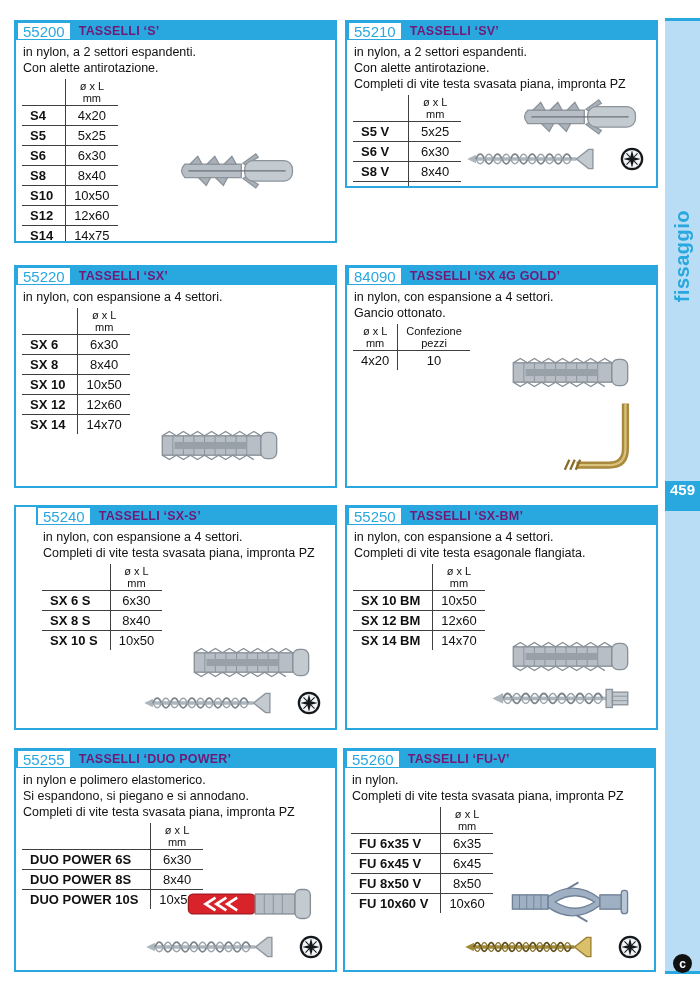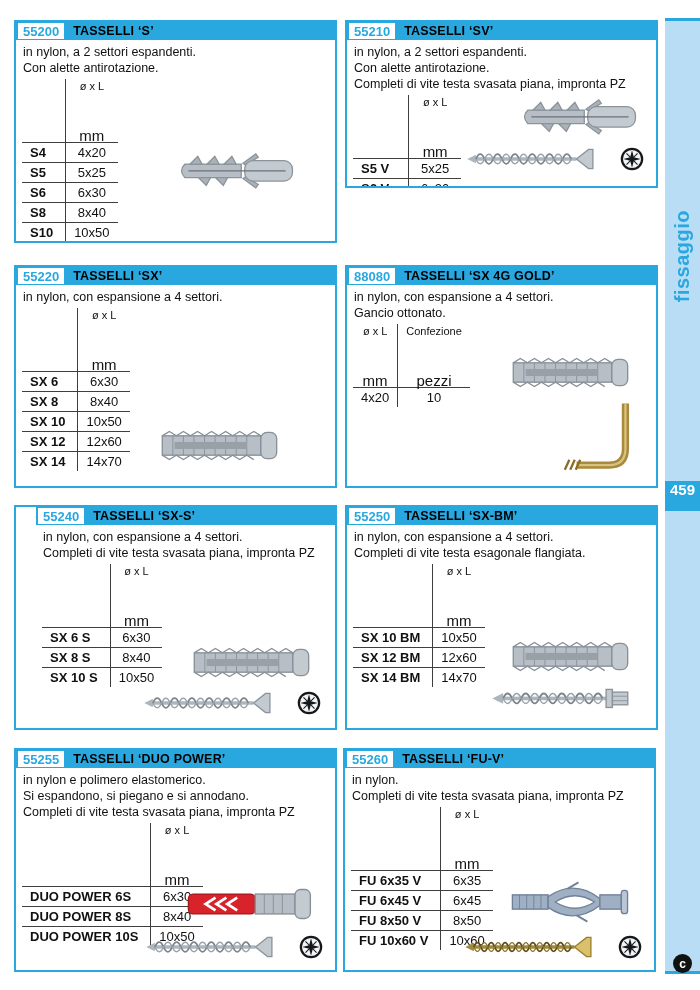--- a/index.html
+++ b/index.html
@@ -18,32 +18,32 @@
   .c0{left:14px;top:20px;width:323px;height:223px;}
   .c1{left:345px;top:20px;width:313px;height:168px;}
   .c2{left:14px;top:265px;width:323px;height:223px;}
   .c3{left:345px;top:265px;width:313px;height:223px;}
   .c4{left:14px;top:505px;width:323px;height:225px;padding-left:20px;}
   .c5{left:345px;top:505px;width:313px;height:225px;}
   .c6{left:14px;top:748px;width:323px;height:224px;}
   .c7{left:343px;top:748px;width:313px;height:224px;}
 
   .hdr{display:flex;align-items:stretch;background:var(--accent);height:18px;}
-  .code{background:#fff;color:var(--accent);font-weight:bold;font-size:13px;
+  .code{background:#fff;color:var(--accent);font-weight:normal;font-size:15px;
         margin:1px 0 1px 2px;padding:0 5px;display:flex;align-items:center;}
-  .ttl{color:#000000;font-weight:bold;font-size:12.5px;display:flex;align-items:center;
+  .ttl{color:#701a75;font-weight:bold;font-size:12.5px;display:flex;align-items:center;
        padding-left:9px;letter-spacing:.2px;white-space:nowrap;text-align:center;}
 
   .desc{margin:4px 0 0 7px;font-size:12.5px;line-height:16px;white-space:nowrap;}
 
   table.sizes{border-collapse:collapse;margin:3px 0 0 6px;}
   .sizes th,.sizes td{font-size:13px;}
   .sizes thead th{padding:0 8px;text-align:center;vertical-align:bottom;font-weight:normal;}
   .sizes .t{display:block;font-size:11px;line-height:14px;}
-  .sizes .s{display:block;font-size:15px;line-height:11px;padding-bottom:1px;margin-top:37px;}
+  .sizes .s{display:block;font-size:11px;line-height:11px;padding-bottom:1px;}
   .sizes tbody td{border-top:1.5px solid var(--line);padding:2px 8px;}
   .sizes tbody td.lbl{font-weight:bold;text-align:left;padding-right:12px;white-space:nowrap;}
   .sizes tbody td:not(.lbl){text-align:center;}
   .sizes th + th,.sizes td + td{border-left:1.5px solid var(--line);}
 
   .imgs{position:absolute;display:flex;flex-direction:column;align-items:flex-end;gap:7px;}
   .imgrow{display:flex;align-items:center;gap:8px;}
   .img{display:inline-flex;}
   .c0 .imgs{right:34px;bottom:48px;}
   .c1 .imgs{right:12px;bottom:14px;}
@@ -270,21 +270,21 @@
                   <rect x="118" y="8" width="18" height="30" rx="7" fill="#c3cad0"></rect>
                 </g>
               </svg>
             </span>
           </div>
         </div>
   </div>
 
   <div class="cell c3">
     <div class="hdr">
-      <span class="code">88080</span>
+      <span class="code">84090</span>
       <span class="ttl">TASSELLI ‘SX 4G GOLD’</span>
     </div>
     <div class="desc">
           <div>in nylon, con espansione a 4 settori.</div>
           <div>Gancio ottonato.</div>
         </div>
     <table class="sizes">
           <thead>
             <tr>
               <th>

